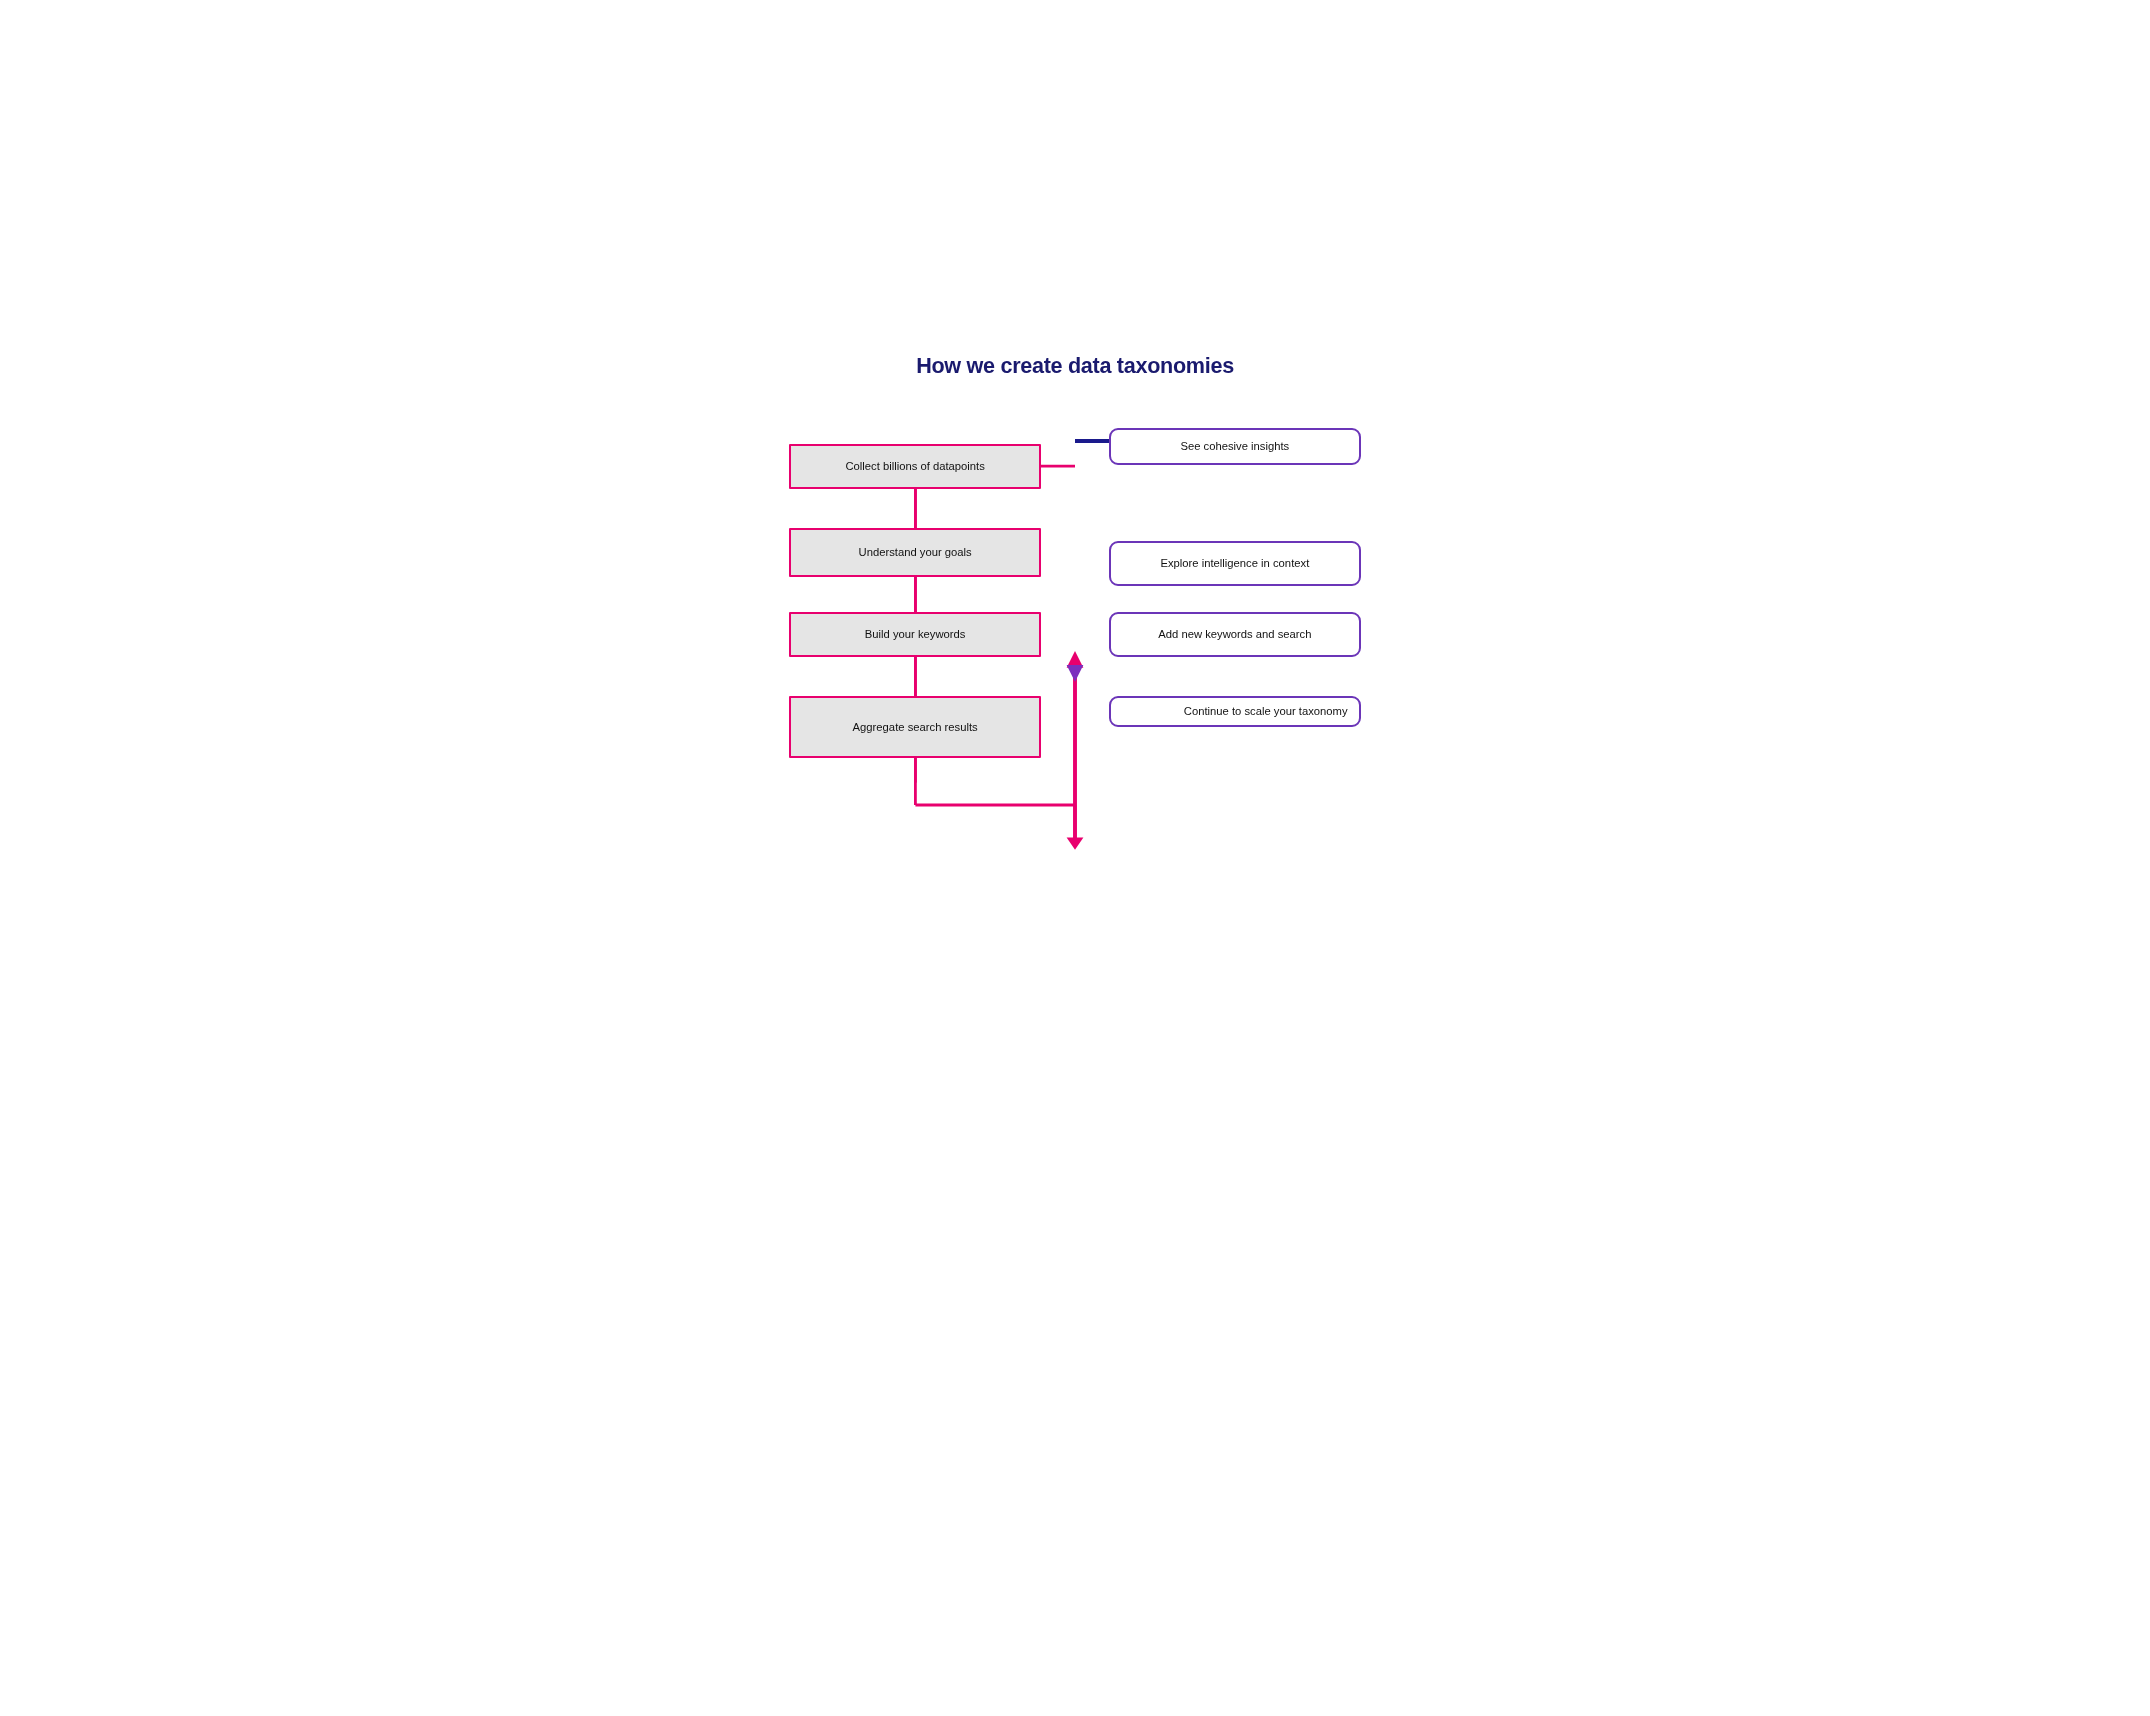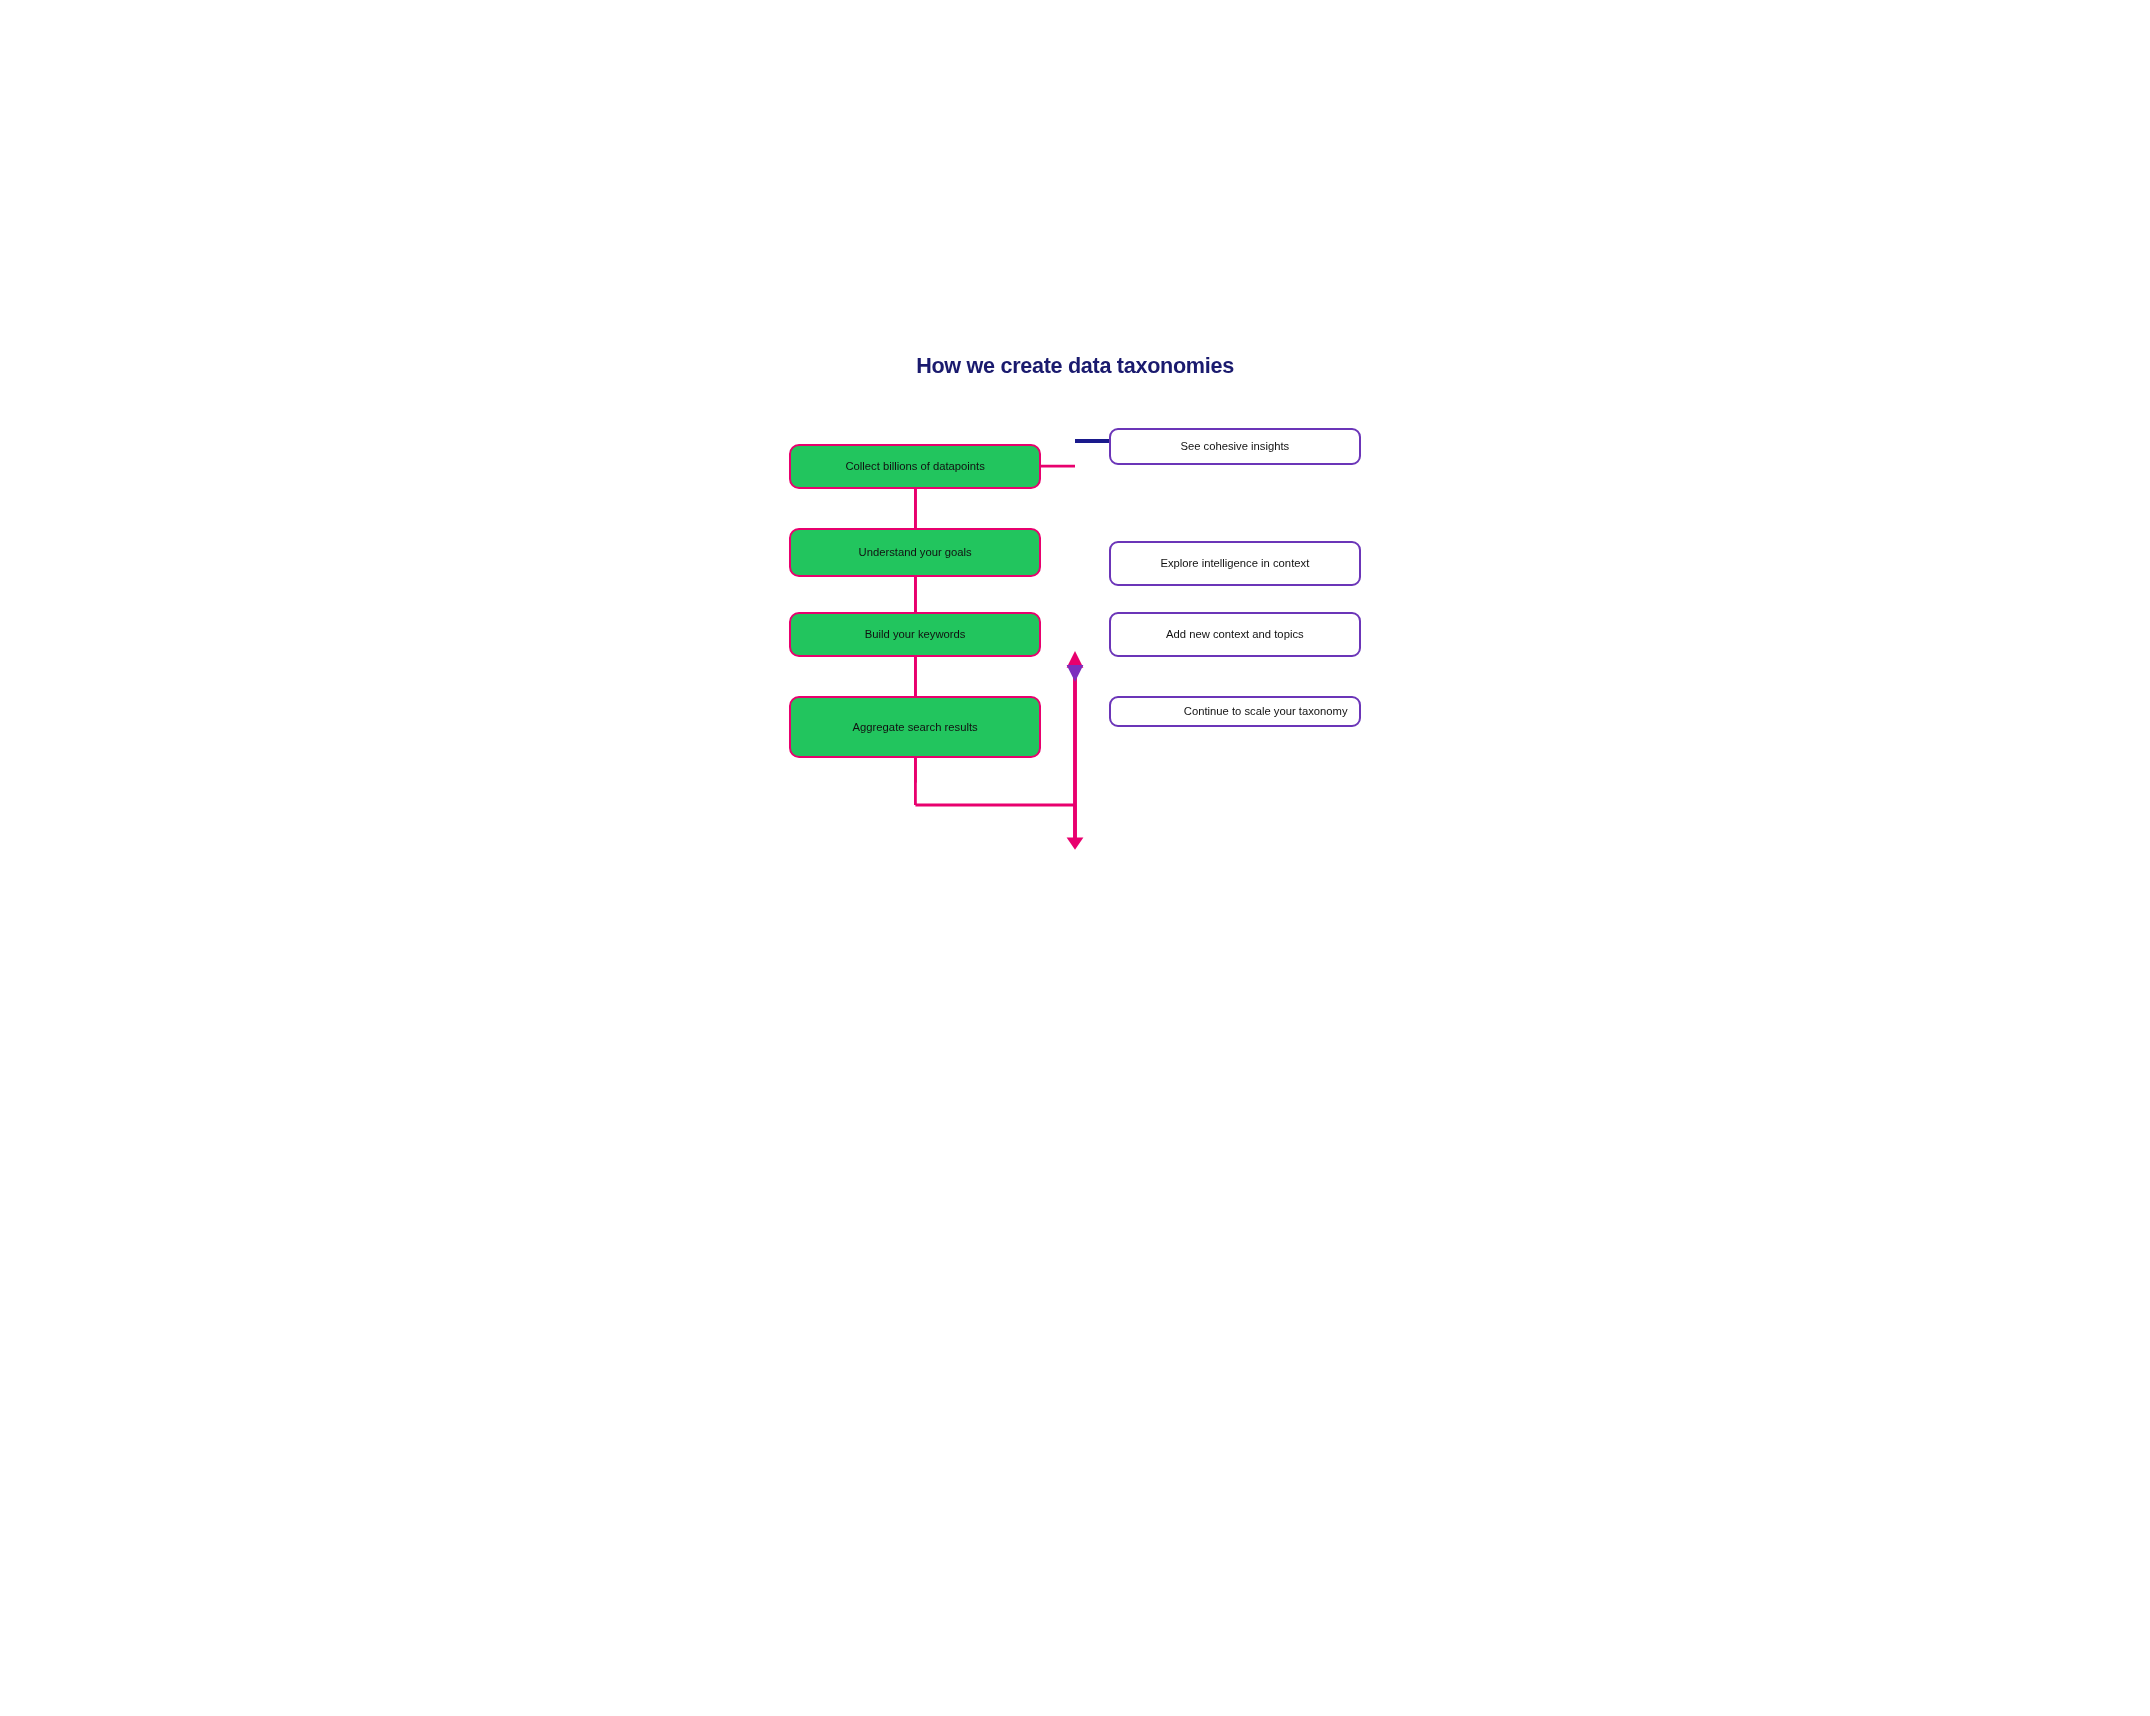--- a/index.html
+++ b/index.html
@@ -43,29 +43,29 @@
     
     .boxes-overlay {
       position: absolute;
       top: 0; left: 0;
       width: 100%;
       height: 100%;
     }
 
     .abs-box {
       position: absolute;
-      border-radius: 10px;
+      border-radius: 1px;
       text-align: center;
       display: flex;
       align-items: center;
       justify-content: center;
       font-size: 1.25rem;
       font-weight: 500;
       color: #111;
-      background: #22c55e;
+      background: #e5e5e5;
       padding: 0 11.2px;
     }
 
     .abs-box-pink {
       border: 2.2px solid #e8006e;
     }
 
     
     .abs-box-purple-styled {
       border: 2.2px solid #6b35b8;
@@ -148,21 +148,21 @@
 
       <div class="abs-box abs-box-purple-styled" style="left:55.5%; top:15px; width:40.9%; height:37px;">
         <span>See cohesive insights</span>
       </div>
 
       <div class="abs-box abs-box-purple-styled" style="left:55.5%; top:115px; width:40.9%; height:45px;margin-top:13px;">
         <span>Explore intelligence in context</span>
       </div>
 
       <div class="abs-box abs-box-purple-styled" style="left:55.5%; top:199px; width:40.9%; height:45px;">
-        <span>Add new context and topics</span>
+        <span>Add new keywords and search</span>
       </div>
 
       <div class="abs-box abs-box-purple-styled" style="left:55.5%; top:283px; width:40.9%; height:31px;justify-content:flex-end;">
         <span>Continue to scale your taxonomy</span>
       </div>
 
     </div>
 
     <div style="height: 459px;"></div>
   </div>

